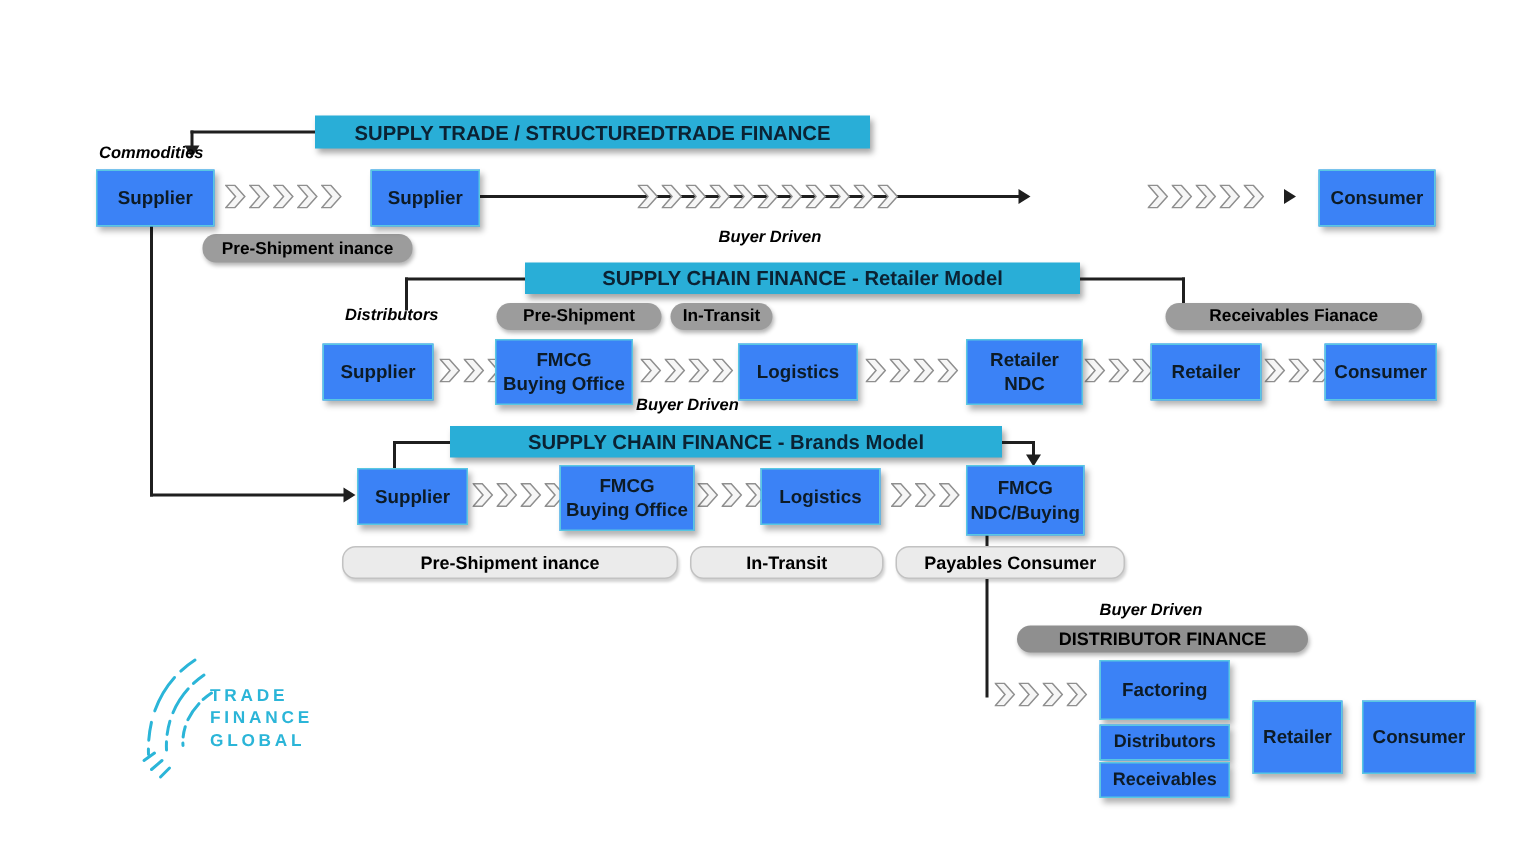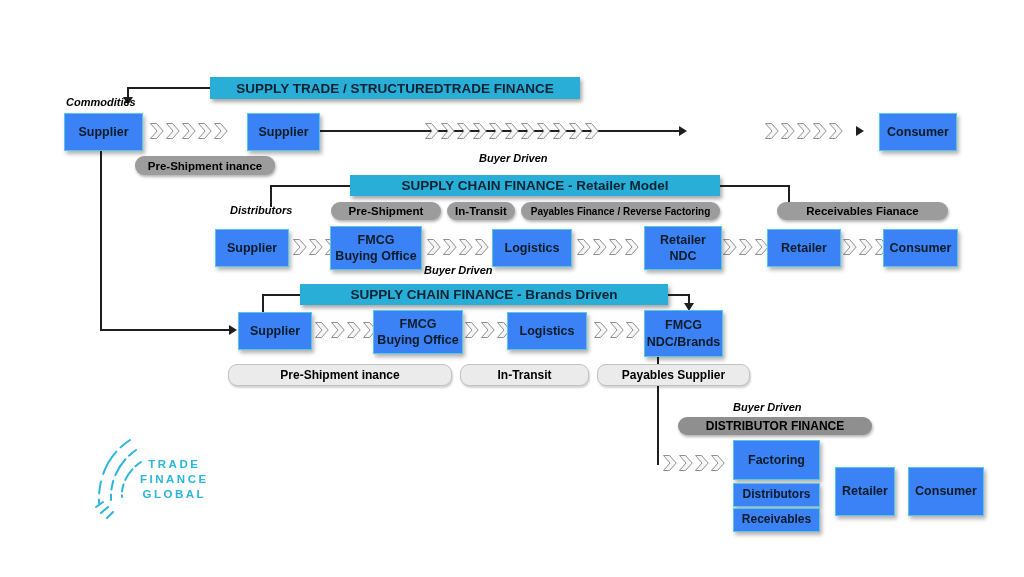--- a/index.html
+++ b/index.html
@@ -20,35 +20,35 @@
   .pill.dark2{background:#8f8f8f;font-size:12px;}
   .lbl{position:absolute;font-style:italic;font-weight:bold;font-size:11px;color:#000;
        white-space:nowrap;}
   .line{position:absolute;background:#1f1f1f;}
   .arr-r{position:absolute;width:0;height:0;border-top:5px solid transparent;
          border-bottom:5px solid transparent;border-left:8px solid #1f1f1f;}
   .arr-d{position:absolute;width:0;height:0;border-left:5px solid transparent;
          border-right:5px solid transparent;border-top:8px solid #1f1f1f;}
   .chev{position:absolute;display:flex;gap:2px;align-items:center;}
   .logo-text{position:absolute;color:#2bb5d8;font-size:11.5px;letter-spacing:2.5px;
-             line-height:15px;font-weight:bold;text-align:center;}
+             line-height:15px;font-weight:bold;}
   .link{}
 </style>
 </head>
 <body>
 
 <div class="canvas">
 
   <div class="hdr" style="left:210px;top:77px;width:370px;height:22px">SUPPLY TRADE / STRUCTUREDTRADE FINANCE</div>
 
   <div class="hdr" style="left:350px;top:175px;width:370px;height:21px">
     <span>SUPPLY CHAIN FINANCE - </span><span class="link">Retailer Model</span>
   </div>
 
-  <div class="hdr" style="left:300px;top:284px;width:368px;height:21px">SUPPLY CHAIN FINANCE - Brands Driven</div>
+  <div class="hdr" style="left:300px;top:284px;width:368px;height:21px">SUPPLY CHAIN FINANCE - Brands Model</div>
 
   <div class="line" style="left:127px;top:87px;width:83px;height:2px"></div>
   <div class="line" style="left:127px;top:87px;width:2px;height:11px"></div>
   <div class="arr-d" style="left:123px;top:97px"></div>
 
   <div class="line" style="left:100px;top:149px;width:2px;height:182px"></div>
   <div class="line" style="left:100px;top:329px;width:131px;height:2px"></div>
   <div class="arr-r" style="left:229px;top:325px"></div>
 
   <div class="line" style="left:318px;top:130px;width:363px;height:2px"></div>
@@ -256,26 +256,25 @@
 
   <div class="lbl" style="left:66px;top:96px">Commodities</div>
   <div class="lbl" style="left:479px;top:152px">Buyer Driven</div>
   <div class="lbl" style="left:230px;top:204px">Distributors</div>
   <div class="lbl" style="left:424px;top:264px">Buyer Driven</div>
   <div class="lbl" style="left:733px;top:401px">Buyer Driven</div>
 
   <div class="pill" style="left:135px;top:156px;width:140px;height:19px">Pre-Shipment inance</div>
   <div class="pill" style="left:331px;top:202px;width:110px;height:18px">Pre-Shipment</div>
   <div class="pill" style="left:447px;top:202px;width:68px;height:18px">In-Transit</div>
-  <div class="pill" style="left:521px;top:202px;width:199px;height:18px;font-size:10px">Payables Finance / Reverse Factoring</div>
   <div class="pill" style="left:777px;top:202px;width:171px;height:18px">Receivables Fianace</div>
 
   <div class="pill light" style="left:228px;top:364px;width:222px;height:20px">Pre-Shipment inance</div>
   <div class="pill light" style="left:460px;top:364px;width:127px;height:20px">In-Transit</div>
-  <div class="pill light" style="left:597px;top:364px;width:151px;height:20px">Payables Supplier</div>
+  <div class="pill light" style="left:597px;top:364px;width:151px;height:20px">Payables Consumer</div>
 
   <div class="pill dark2" style="left:678px;top:417px;width:194px;height:18px">DISTRIBUTOR FINANCE</div>
 
   <div class="box" style="left:64px;top:113px;width:77px;height:36px">Supplier</div>
   <div class="box" style="left:247px;top:113px;width:71px;height:36px">Supplier</div>
   <div class="box" style="left:879px;top:113px;width:76px;height:36px">Consumer</div>
 
   <div class="box" style="left:215px;top:229px;width:72px;height:36px">Supplier</div>
   <div class="box" style="left:330px;top:226px;width:90px;height:42px">
     <span>FMCG</span>
@@ -290,21 +289,21 @@
   <div class="box" style="left:883px;top:229px;width:73px;height:36px">Consumer</div>
 
   <div class="box" style="left:238px;top:312px;width:72px;height:36px">Supplier</div>
   <div class="box" style="left:373px;top:310px;width:88px;height:42px">
     <span>FMCG</span>
     <span>Buying Office</span>
   </div>
   <div class="box" style="left:507px;top:312px;width:78px;height:36px">Logistics</div>
   <div class="box" style="left:644px;top:310px;width:77px;height:45px">
     <span>FMCG</span>
-    <span>NDC/Brands</span>
+    <span>NDC/Buying</span>
   </div>
 
   <div class="box" style="left:733px;top:440px;width:85px;height:38px">Factoring</div>
   <div class="box" style="left:733px;top:483px;width:85px;height:22px;font-size:12px">Distributors</div>
   <div class="box" style="left:733px;top:508px;width:85px;height:22px;font-size:12px">Receivables</div>
   <div class="box" style="left:835px;top:467px;width:58px;height:47px">Retailer</div>
   <div class="box" style="left:908px;top:467px;width:74px;height:47px">Consumer</div>
 
   <svg style="position:absolute;left:90px;top:437px" width="52" height="86" viewBox="0 0 52 86">
     <g fill="none" stroke="#2bb5d8" stroke-width="2" stroke-linecap="round">

